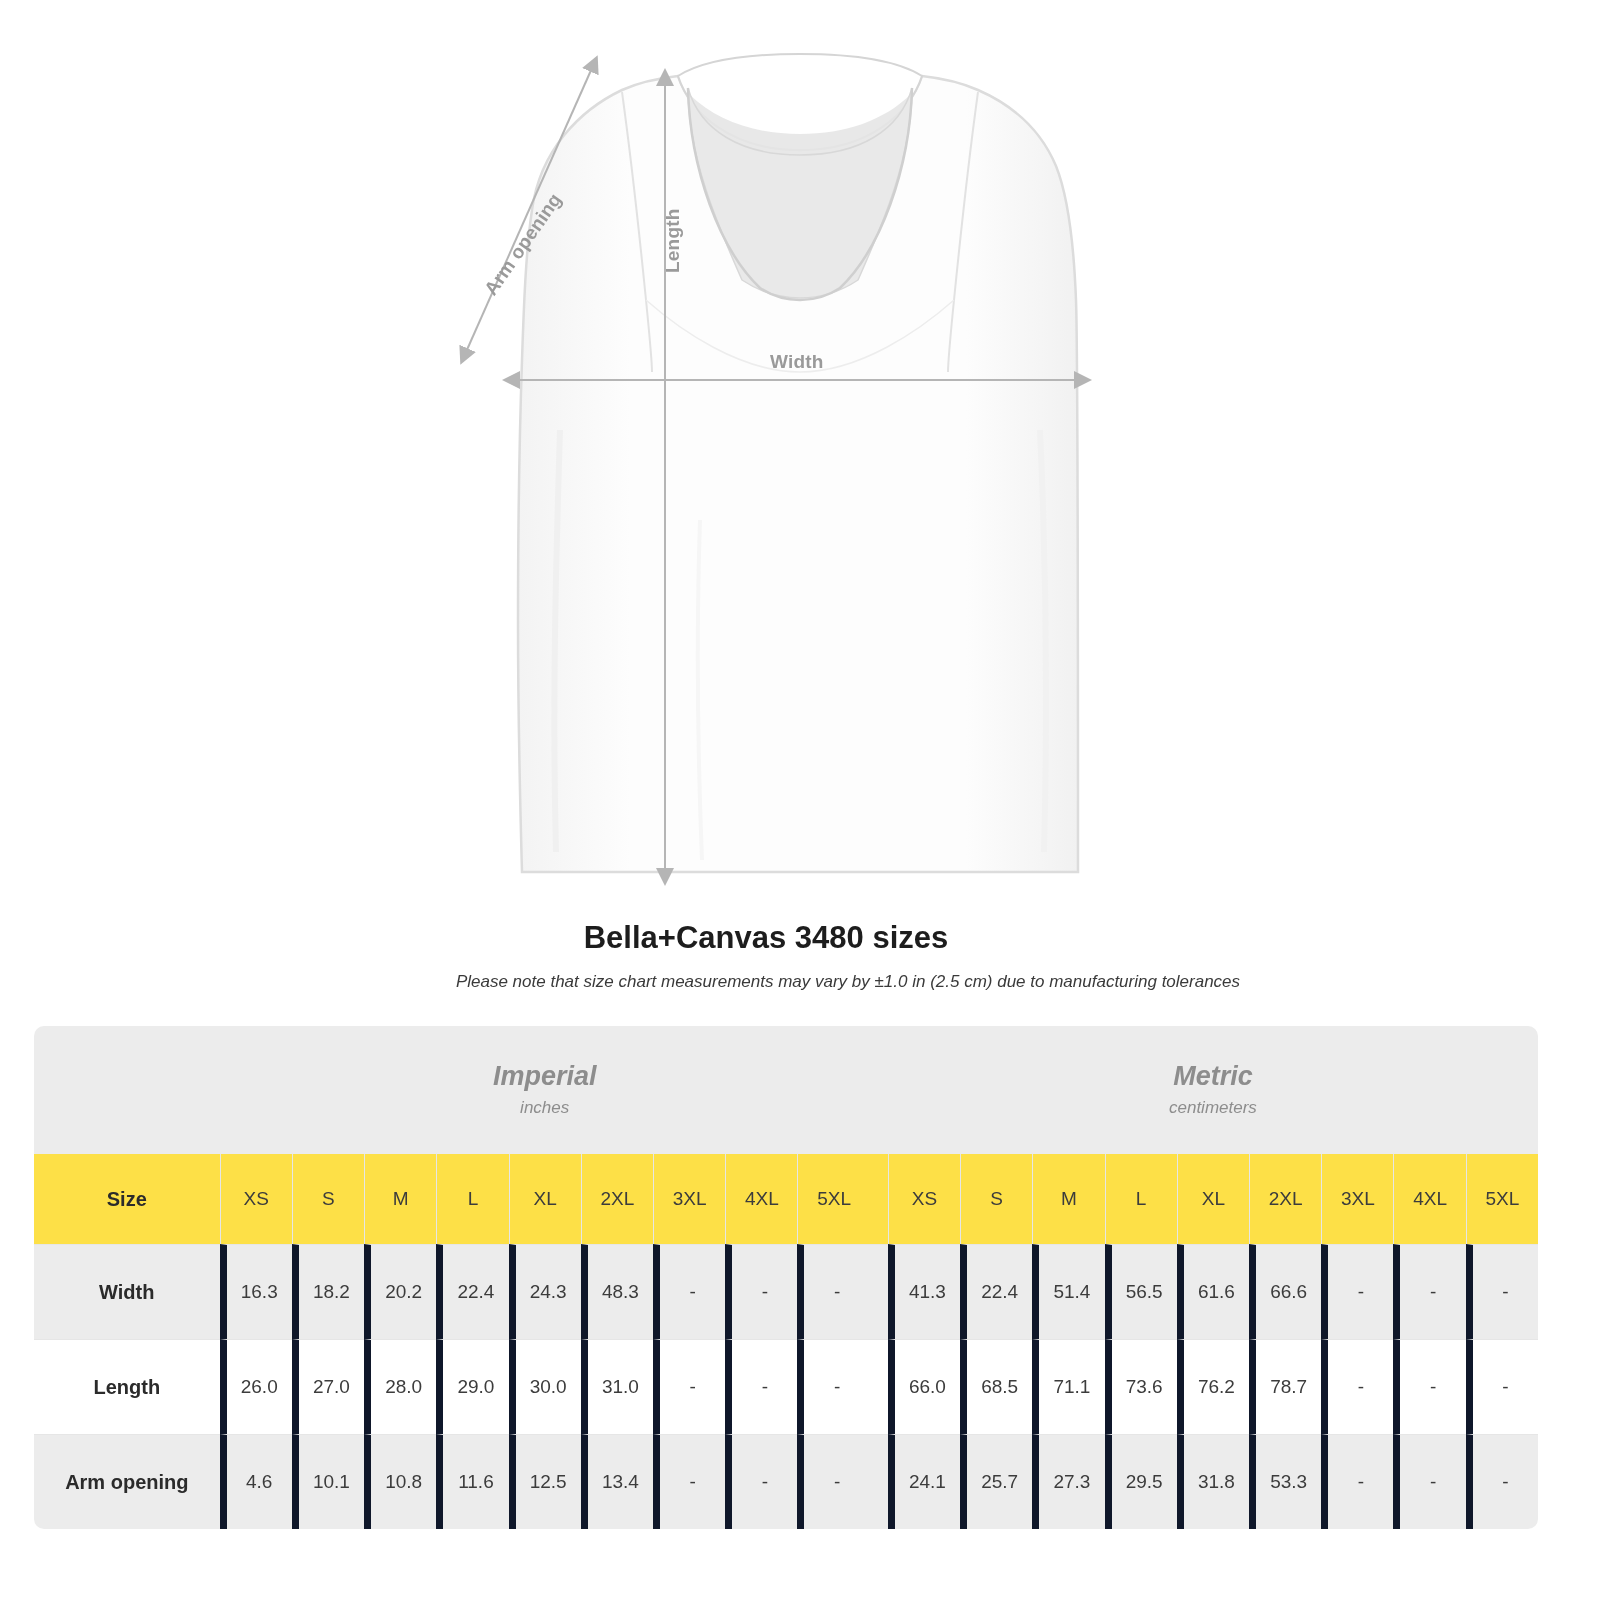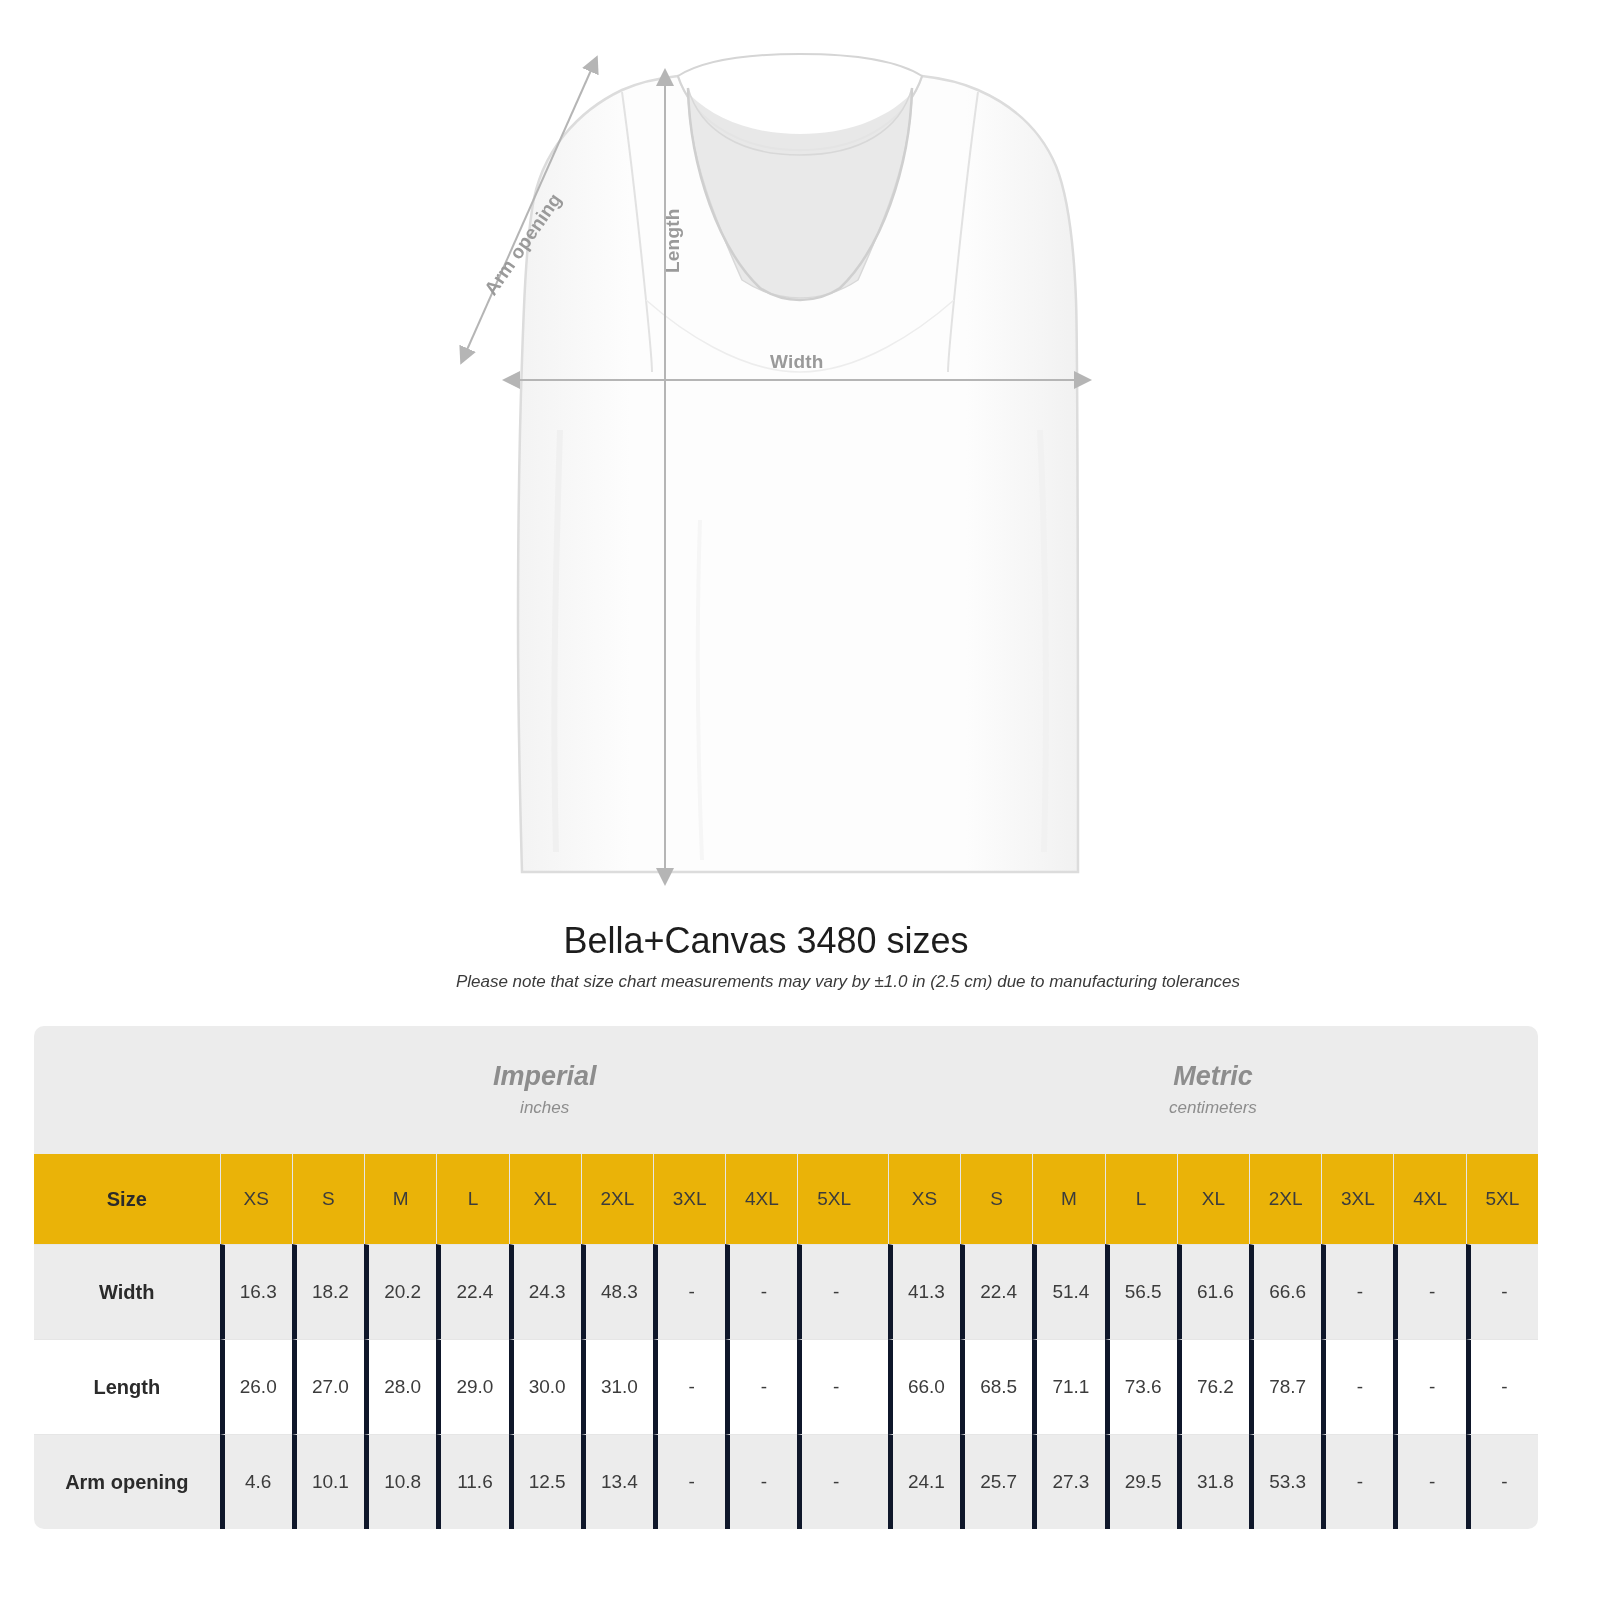--- a/index.html
+++ b/index.html
@@ -59,22 +59,22 @@
     white-space: nowrap;
   }
 
   
   .chart-title {
     position: absolute;
     left: 0;
     top: 920px;
     width: 1532px;
     text-align: center;
-    font-size: 36px;
-    font-weight: normal;
+    font-size: 31px;
+    font-weight: bold;
     color: #1d1d1d;
   }
   .chart-subtitle {
     position: absolute;
     left: 0;
     top: 972px;
     width: 1600px;
     text-align: center;
     font-size: 17px;
     font-style: italic;
@@ -126,36 +126,36 @@
   .corner-cell {
     background: #ececec;
   }
   .tl-round { border-top-left-radius: 10px; }
   .tr-round { border-top-right-radius: 10px; }
   .bl-round { border-bottom-left-radius: 10px; }
   .br-round { border-bottom-right-radius: 10px; }
 
   tr.head-row td {
     height: 88px;
-    background: #eab308;
+    background: #fde047;
     font-size: 19px;
     color: #3c3c3c;
     border-left: 1px solid #e6e6e6;
   }
   tr.head-row td:first-child { border-left: none; }
   tr.head-row td.rowlabel {
     font-weight: bold;
     font-size: 20px;
     color: #2b2b2b;
   }
   tr.head-row td.spacer-col { border-left: none; }
 
   tr.data-row td {
     height: 92px;
-    border-left: 5px solid #0f172a;
+    border-left: 7px solid #0f172a;
     border-top: 1px solid #e6e6e6;
   }
   tr.data-row td:first-child { border-left: none; }
   tr.data-row.shaded td {
     background: #ececec;
   }
   tr.data-row.plain td {
     background: #ffffff;
   }
   tr.data-row td.rowlabel {

